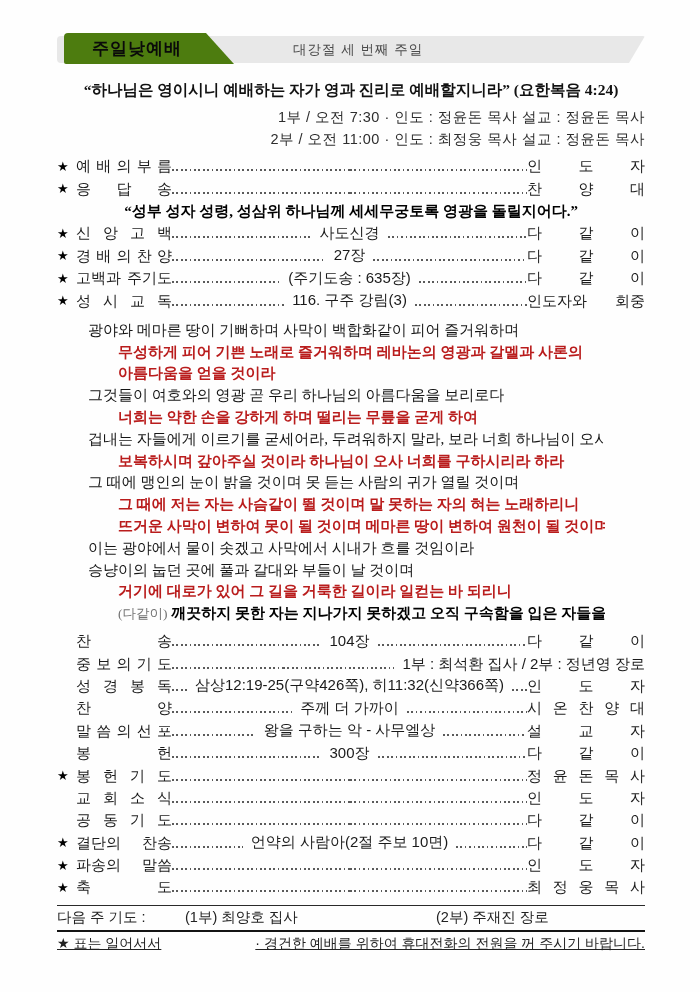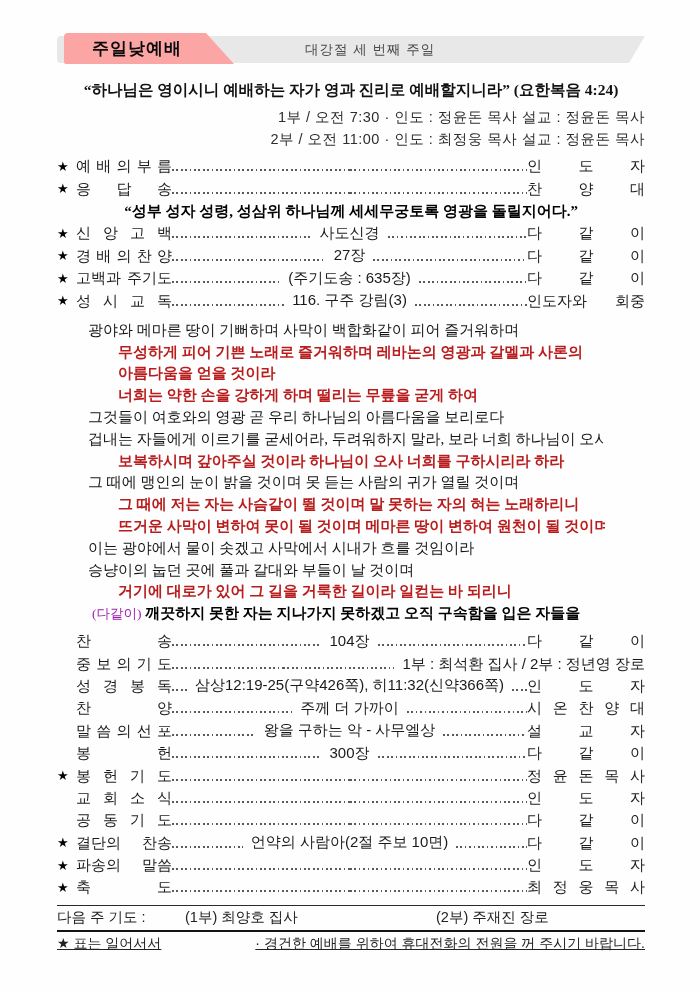--- a/index.html
+++ b/index.html
@@ -5,26 +5,26 @@
   html,body{margin:0;padding:0;background:#ffffff;}
   body{font-family:"Liberation Sans","DejaVu Sans",sans-serif;color:#1b1b1b;}
   .page{position:relative;width:700px;height:992px;box-sizing:border-box;
         padding:0 55px 0 57px;background:#fefefe;overflow:hidden;}
 
   
   .banner{position:relative;height:31px;margin-top:33px;}
   .banner-bar{position:absolute;left:0;right:0;top:3px;height:27px;background:#e8e8e8;
               border-radius:4px 2px 2px 4px;
               clip-path:polygon(0 0,100% 0,calc(100% - 16px) 100%,0 100%);}
-  .banner-tab{position:absolute;left:7px;top:0;width:170px;height:31px;background:#fca5a5;
+  .banner-tab{position:absolute;left:7px;top:0;width:170px;height:31px;background:#4d7c0f;
               clip-path:polygon(0 0,calc(100% - 28px) 0,100% 100%,0 100%);
               border-radius:4px 0 0 2px;display:flex;align-items:center;
               padding-left:28px;box-sizing:border-box;
               font-weight:bold;font-size:17px;letter-spacing:1px;color:#0a0a0a;}
-  .banner-sub{position:absolute;left:248px;top:8px;font-size:13.5px;color:#4a4a4a;letter-spacing:1px;}
+  .banner-sub{position:absolute;left:236px;top:8px;font-size:13.5px;color:#4a4a4a;letter-spacing:1px;}
 
   
   .verse{margin-top:15px;text-align:center;font-weight:bold;font-size:15.5px;
          font-family:"Liberation Serif","DejaVu Serif",serif;color:#111;height:22px;line-height:22px;}
   .times{margin-top:5px;}
   .times div{text-align:right;font-size:14.5px;line-height:22px;color:#2e2e2e;letter-spacing:0.5px;}
 
   
   .order{margin-top:5px;}
   .row{display:flex;align-items:center;height:22.4px;font-size:15px;color:#1a1a1a;}
@@ -42,21 +42,21 @@
             font-family:"Liberation Serif","DejaVu Serif",serif;color:#000;}
 
   
   .reading{margin:8px 40px 4px 31px;font-size:15px;
            font-family:"Liberation Serif","DejaVu Serif",serif;color:#141414;}
   .rl{height:21.8px;line-height:21.8px;white-space:nowrap;overflow:hidden;}
   .rl.b{padding-left:30px;font-weight:bold;color:#b91c1c;}
   .rl.b3{padding-left:52px;font-weight:bold;color:#000;}
   .rl.mix{padding-left:4px;}
   .rl .bold{font-weight:bold;color:#000;}
-  .rl .pre{font-size:13.5px;color:#a21caf;}
+  .rl .pre{font-size:13.5px;color:#737373;margin-left:26px;}
   .rl .ref{font-weight:normal;font-size:13px;color:#333;}
 
   
   .rule1{border-top:1.5px solid #2a2a2a;margin-top:6px;}
   .rule2{border-top:2.5px solid #141414;}
   .fw{display:flex;align-items:center;height:24px;font-size:14.5px;color:#222;}
   .fw-label{width:128px;flex:none;}
   .fw-1{width:235px;flex:none;}
   .fw-2{flex:1;margin-left:16px;}
   .fnote{display:flex;justify-content:space-between;align-items:center;height:25px;
@@ -128,22 +128,22 @@
       <span class="center">116. 구주 강림(3)</span>
       <span class="leader"></span>
       <span class="right">인도자와 회중</span>
     </div>
   </div>
 
   <div class="reading">
     <div class="rl n"><span>광야와 메마른 땅이 기뻐하며 사막이 백합화같이 피어 즐거워하며</span></div>
     <div class="rl b"><span>무성하게 피어 기쁜 노래로 즐거워하며 레바논의 영광과 갈멜과 사론의</span></div>
     <div class="rl b"><span>아름다움을 얻을 것이라</span></div>
+    <div class="rl n"><span>그것들이 여호와의 영광 곧 우리 하나님의 아름다움을 보리로다</span></div>
     <div class="rl b"><span>너희는 약한 손을 강하게 하며 떨리는 무릎을 굳게 하여</span></div>
-    <div class="rl n"><span>그것들이 여호와의 영광 곧 우리 하나님의 아름다움을 보리로다</span></div>
     <div class="rl n"><span>겁내는 자들에게 이르기를 굳세어라, 두려워하지 말라, 보라 너희 하나님이 오사</span></div>
     <div class="rl b"><span>보복하시며 갚아주실 것이라 하나님이 오사 너희를 구하시리라 하라</span></div>
     <div class="rl n"><span>그 때에 맹인의 눈이 밝을 것이며 못 듣는 사람의 귀가 열릴 것이며</span></div>
     <div class="rl b"><span>그 때에 저는 자는 사슴같이 뛸 것이며 말 못하는 자의 혀는 노래하리니</span></div>
     <div class="rl b"><span>뜨거운 사막이 변하여 못이 될 것이며 메마른 땅이 변하여 원천이 될 것이며</span></div>
     <div class="rl n"><span>이는 광야에서 물이 솟겠고 사막에서 시내가 흐를 것임이라</span></div>
     <div class="rl n"><span>승냥이의 눕던 곳에 풀과 갈대와 부들이 날 것이며</span></div>
     <div class="rl b"><span>거기에 대로가 있어 그 길을 거룩한 길이라 일컫는 바 되리니</span></div>
     <div class="rl mix"><span class="pre">(다같이)</span> <span class="bold">깨끗하지 못한 자는 지나가지 못하겠고 오직 구속함을 입은 자들을</span></div>
   </div>

